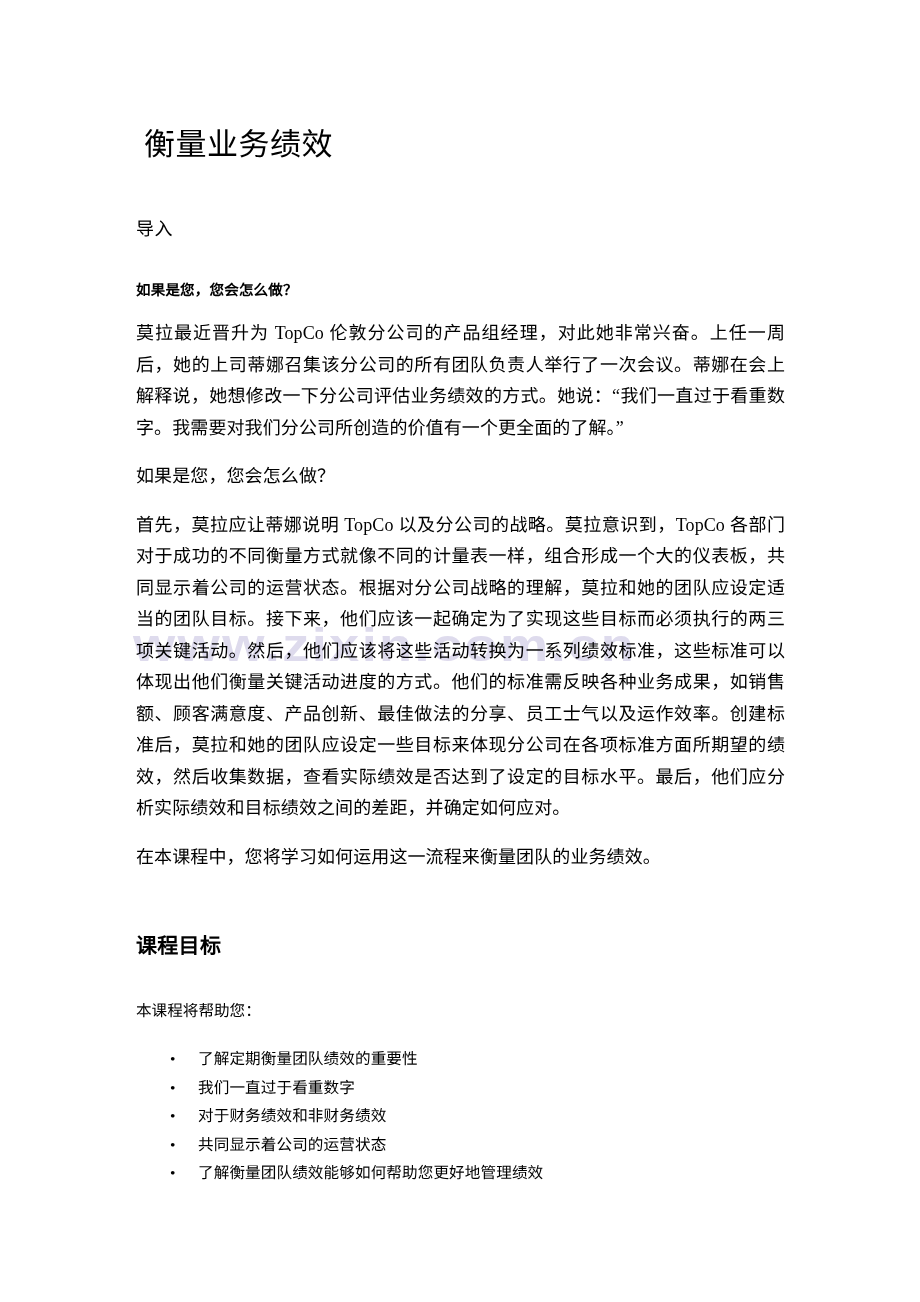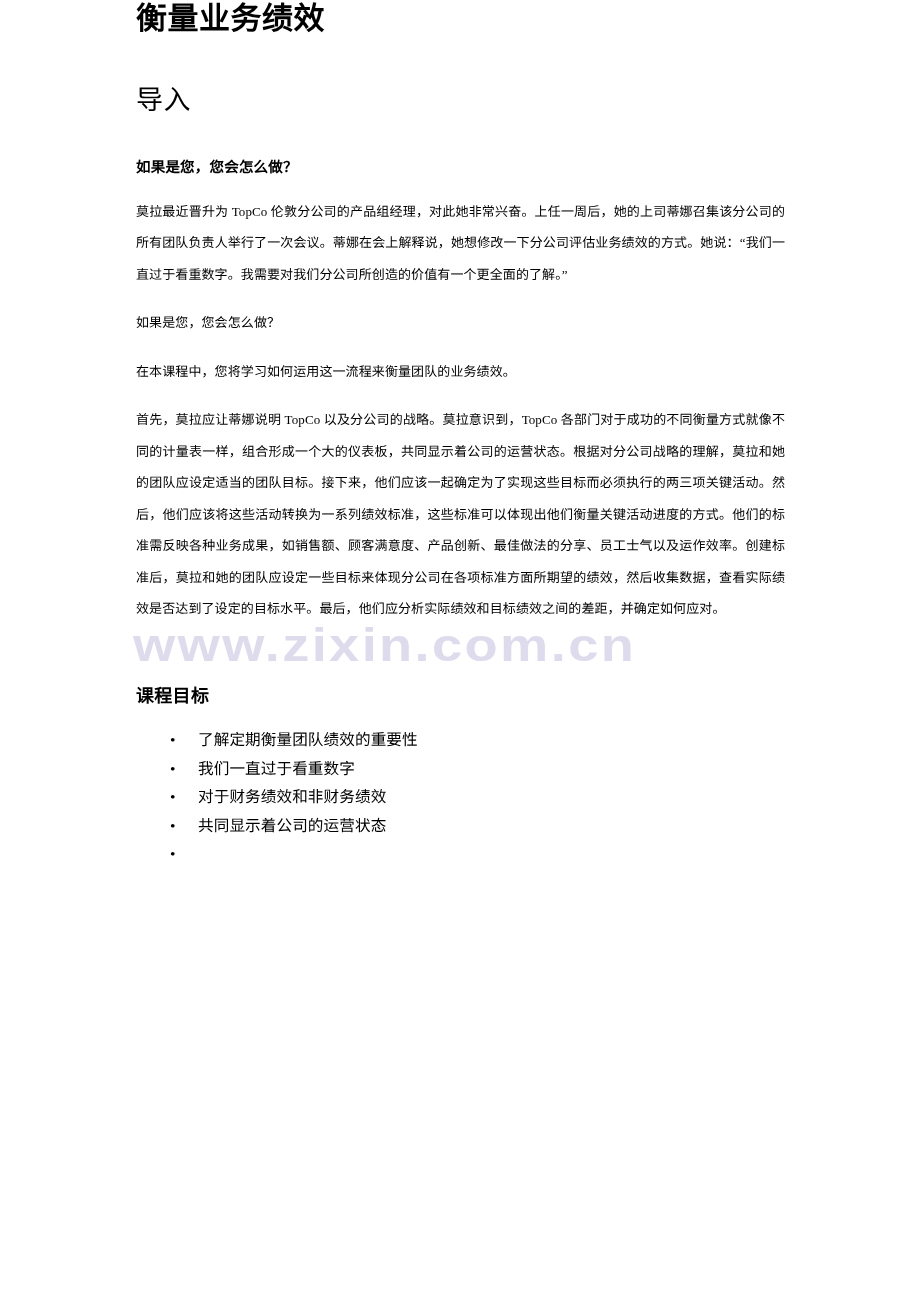--- a/index.html
+++ b/index.html
@@ -43,58 +43,59 @@
   .content {
     position: relative;
     z-index: 1;
     padding: 0 135px 0 136px;
     box-sizing: border-box;
   }
 
   .doc-title {
     font-family: "Liberation Serif", "DejaVu Serif", serif;
     font-size: 31px;
-    font-weight: 700;
+    font-weight: 400;
     line-height: 1.2;
-    margin: 0;
+    margin: 8px;
+    padding-top: 118px;
     letter-spacing: 0.5px;
   }
 
   .h1 {
     font-family: Liberation Serif, serif;
-    font-size: 27px;
+    font-size: 18px;
     font-weight: 400;
     line-height: 1.25;
     margin: 0;
     padding-top: 47px;
     letter-spacing: 0.5px;
   }
 
   .h2 {
     font-family: "Liberation Sans", "DejaVu Sans", sans-serif;
-    font-size: 18px;
+    font-size: 21px;
     font-weight: 700;
     line-height: 1.25;
     margin: 0;
     padding-top: 60px;
     letter-spacing: 0.3px;
   }
 
   .subhead {
     font-family: "Liberation Serif", "DejaVu Serif", serif;
     font-size: 14.5px;
     font-weight: 700;
     line-height: 1.5;
     margin: 0;
     padding-top: 39px;
     letter-spacing: 0.2px;
   }
 
   p.body {
-    font-size: 13px;
+    font-size: 18px;
     line-height: 31.5px;
     margin: 0;
     padding-top: 17px;
     text-align: justify;
     text-justify: inter-ideograph;
     letter-spacing: 0.1px;
   }
 
   p.body.tight {
     padding-top: 2px;
@@ -142,44 +143,46 @@
 
     <h2 class="h1">导入</h2>
 
     <p class="subhead">如果是您，您会怎么做？</p>
 
     <p class="body">莫拉最近晋升为 TopCo 伦敦分公司的产品组经理，对此她非常兴奋。上任一周后，她的上司蒂娜召集该分公司的所有团队负责人举行了一次会议。蒂娜在会上解释说，她想修改一下分公司评估业务绩效的方式。她说：“我们一直过于看重数字。我需要对我们分公司所创造的价值有一个更全面的了解。”</p>
 
 
     <p class="body">如果是您，您会怎么做？</p>
 
+    <p class="body">首先，莫拉应让蒂娜说明 TopCo 以及分公司的战略。莫拉意识到，TopCo 各部门对于成功的不同衡量方式就像不同的计量表一样，组合形成一个大的仪表板，共同显示着公司的运营状态。根据对分公司战略的理解，莫拉和她的团队应设定适当的团队目标。接下来，他们应该一起确定为了实现这些目标而必须执行的两三项关键活动。然后，他们应该将这些活动转换为一系列绩效标准，这些标准可以体现出他们衡量关键活动进度的方式。他们的标准需反映各种业务成果，如销售额、顾客满意度、产品创新、最佳做法的分享、员工士气以及运作效率。创建标准后，莫拉和她的团队应设定一些目标来体现分公司在各项标准方面所期望的绩效，然后收集数据，查看实际绩效是否达到了设定的目标水平。最后，他们应分析实际绩效和目标绩效之间的差距，并确定如何应对。</p>
+
     <p class="body">在本课程中，您将学习如何运用这一流程来衡量团队的业务绩效。</p>
-
-    <p class="body">首先，莫拉应让蒂娜说明 TopCo 以及分公司的战略。莫拉意识到，TopCo 各部门对于成功的不同衡量方式就像不同的计量表一样，组合形成一个大的仪表板，共同显示着公司的运营状态。根据对分公司战略的理解，莫拉和她的团队应设定适当的团队目标。接下来，他们应该一起确定为了实现这些目标而必须执行的两三项关键活动。然后，他们应该将这些活动转换为一系列绩效标准，这些标准可以体现出他们衡量关键活动进度的方式。他们的标准需反映各种业务成果，如销售额、顾客满意度、产品创新、最佳做法的分享、员工士气以及运作效率。创建标准后，莫拉和她的团队应设定一些目标来体现分公司在各项标准方面所期望的绩效，然后收集数据，查看实际绩效是否达到了设定的目标水平。最后，他们应分析实际绩效和目标绩效之间的差距，并确定如何应对。</p>
 
 
     <h2 class="h2">课程目标</h2>
 
+    <p class="obj-intro">本课程将帮助您：</p>
 
     <ul class="bullets">
       <li>
         <span class="dot">•</span>
         <span>了解定期衡量团队绩效的重要性</span>
       </li>
       <li>
         <span class="dot">•</span>
         <span>我们一直过于看重数字</span>
       </li>
       <li>
         <span class="dot">•</span>
         <span>对于财务绩效和非财务绩效</span>
       </li>
       <li>
         <span class="dot">•</span>
         <span>共同显示着公司的运营状态</span>
       </li>
       <li>
         <span class="dot">•</span>
+        <span>了解衡量团队绩效能够如何帮助您更好地管理绩效</span>
       </li>
     </ul>
 
   </div>
 </div>
 
 </body></html>

